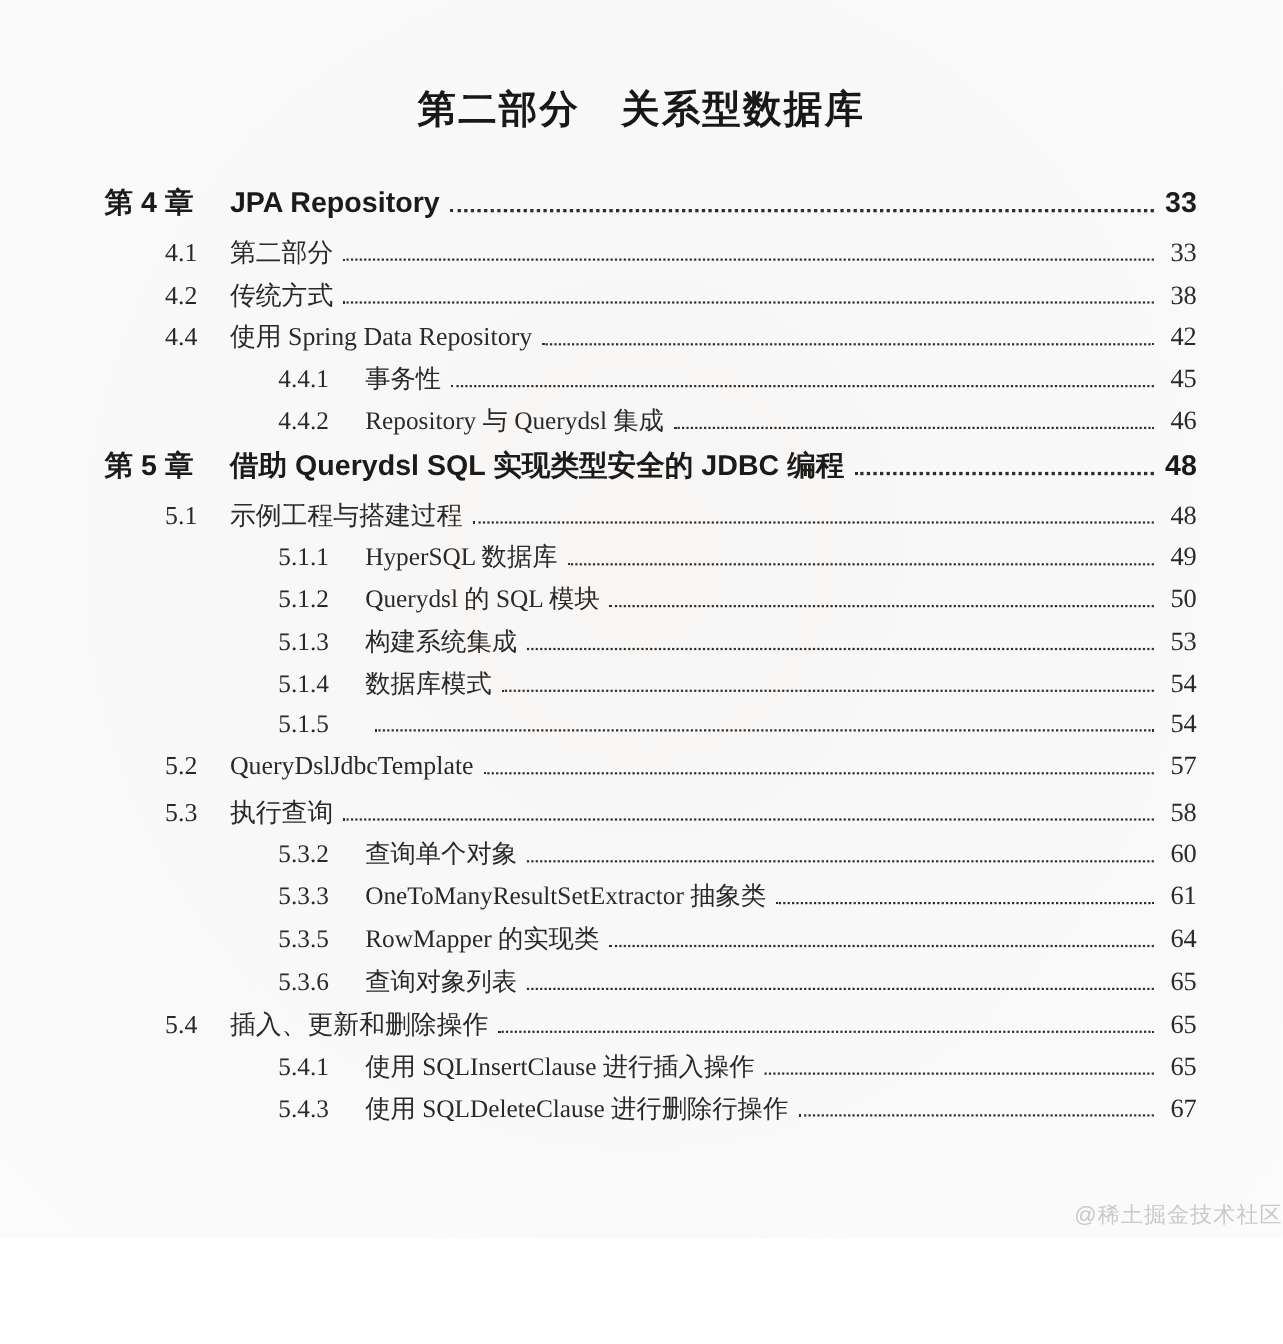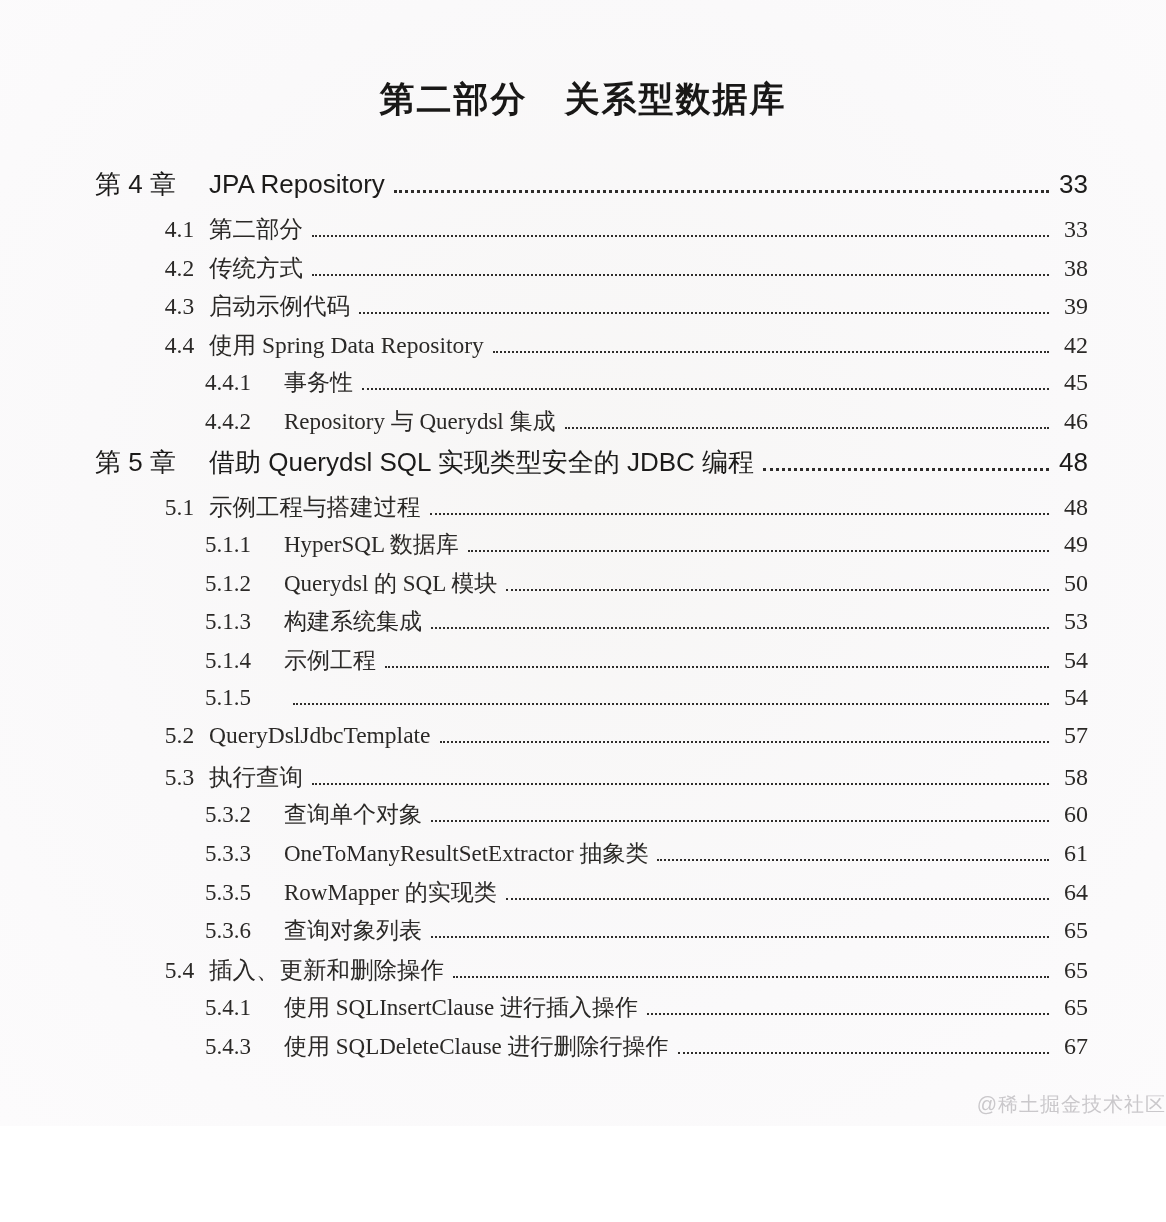--- a/index.html
+++ b/index.html
@@ -48,36 +48,37 @@
   }
   .toc-row .pagenum {
     flex: none;
     min-width: 34px;
     text-align: right;
     font-size: 24px;
   }
   
   .toc-row.level-0 {
     font-family: "Liberation Sans", sans-serif;
-    font-weight: 400;
+    font-weight: 700;
     font-size: 26px;
     color: #1c1b1a;
     height: 46px;
   }
   .toc-row.level-0 .num { width: 114px; margin-left: 95px; }
   .toc-row.level-0 .leader { border-bottom: 3px dotted #2f2d2b; margin-bottom: 3px; }
   .toc-row.level-0 .pagenum { font-size: 26px; }
   
   .toc-row.level-1 {
     font-size: 23.5px;
   }
-  .toc-row.level-1 .num { width: 59px; margin-left: 150px; text-align: center; }
+  .toc-row.level-1 .num { width: 59px; margin-left: 150px; }
   
   .toc-row.level-2 {
     font-size: 23px;
+    padding-left: 48px;
   }
   .toc-row.level-2 .num { width: 79px; margin-left: 205px; }
   .watermark {
     position: absolute;
     right: 0;
     bottom: 8px;
     font-size: 20px;
     color: #cac8cb;
     font-family: "Liberation Sans", sans-serif;
     letter-spacing: 1px;
@@ -104,26 +105,20 @@
     <span class="pagenum">33</span>
   </div>
 
   <div class="toc-row level-1">
     <span class="num">4.2</span>
     <span class="title">传统方式</span>
     <span class="leader"></span>
     <span class="pagenum">38</span>
   </div>
 
-  <div class="toc-row level-1">
-    <span class="num">4.3</span>
-    <span class="title">启动示例代码</span>
-    <span class="leader"></span>
-    <span class="pagenum">39</span>
-  </div>
 
   <div class="toc-row level-1">
     <span class="num">4.4</span>
     <span class="title">使用 Spring Data Repository</span>
     <span class="leader"></span>
     <span class="pagenum">42</span>
   </div>
 
   <div class="toc-row level-2">
     <span class="num">4.4.1</span>
@@ -169,21 +164,21 @@
 
   <div class="toc-row level-2">
     <span class="num">5.1.3</span>
     <span class="title">构建系统集成</span>
     <span class="leader"></span>
     <span class="pagenum">53</span>
   </div>
 
   <div class="toc-row level-2">
     <span class="num">5.1.4</span>
-    <span class="title">示例工程</span>
+    <span class="title">数据库模式</span>
     <span class="leader"></span>
     <span class="pagenum">54</span>
   </div>
 
   <div class="toc-row level-2">
     <span class="num">5.1.5</span>
     <span class="leader"></span>
     <span class="pagenum">54</span>
   </div>
 

